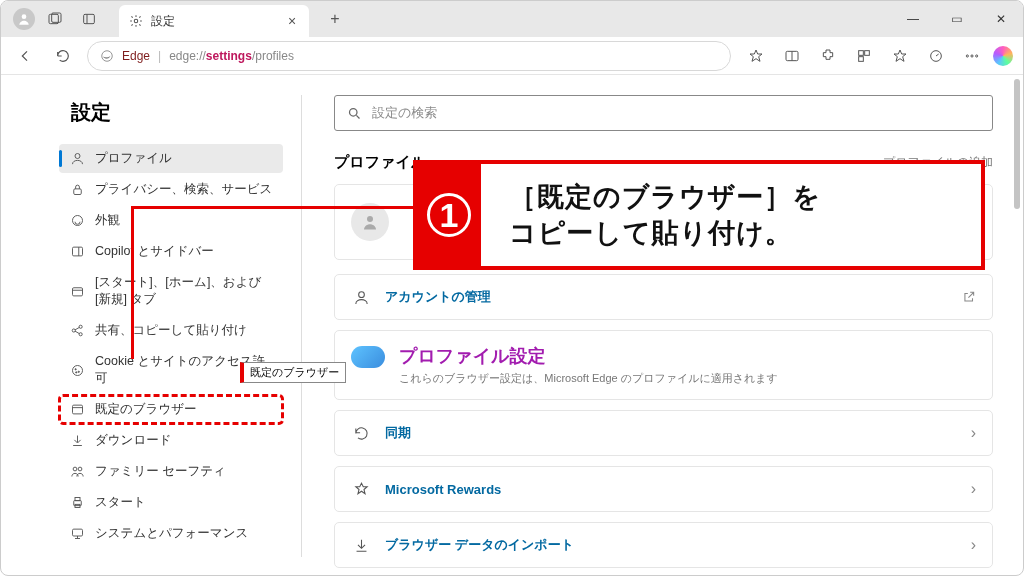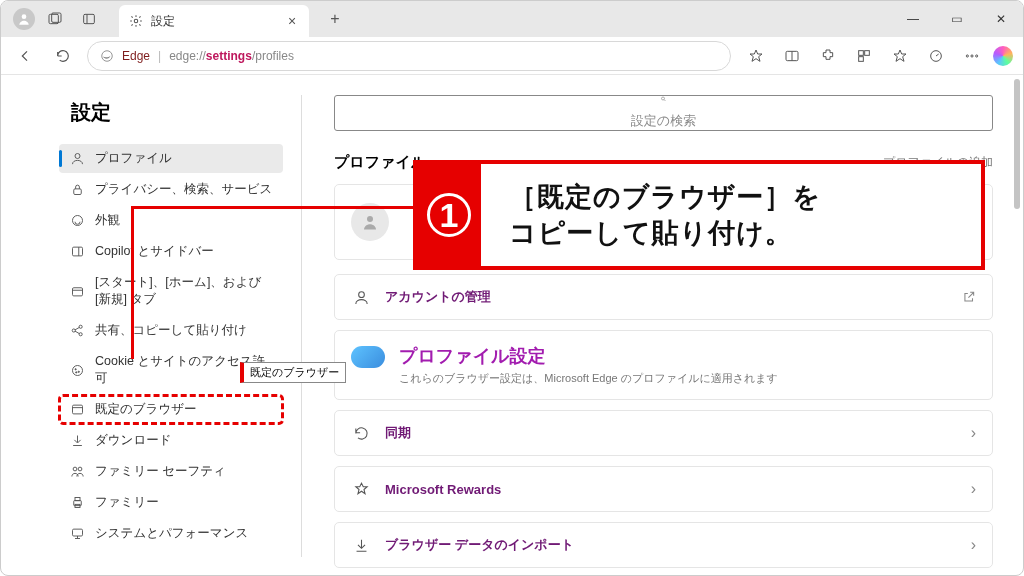--- a/index.html
+++ b/index.html
@@ -43,35 +43,35 @@
 .side-item { display: flex; align-items: center; gap: 10px; padding: 6px 10px; font-size: 12.5px; color: #333; border-radius: 4px; position: relative; cursor: pointer; }
 .side-item.active { background: #eaeaea; }
 .side-item.active::before { content: ""; position: absolute; left: 0; top: 6px; bottom: 6px; width: 3px; background: #0078d4; border-radius: 2px; }
 .side-item .ico { width: 16px; height: 16px; display: flex; align-items: center; justify-content: center; flex-shrink: 0; }
 .side-item .ico svg { width: 15px; height: 15px; stroke: #555; fill: none; stroke-width: 1.5; }
 .side-item.highlight { outline: 3px dashed #e60000; outline-offset: -2px; }
 
 .divider-v { width: 1px; background: #ddd; margin: 20px 0; }
 
 .main { flex: 1; padding: 20px 30px 0 32px; overflow: hidden; }
-.search { width: 100%; height: 36px; border: 1px solid #888; border-radius: 3px; display: flex; align-items: center; padding: 0 12px; gap: 10px; margin-bottom: 22px; flex-direction: column; }
+.search { width: 100%; height: 36px; border: 1px solid #888; border-radius: 3px; display: flex; align-items: center; padding: 0 12px; gap: 10px; margin-bottom: 22px; }
 .search svg { width: 15px; height: 15px; stroke: #666; fill: none; stroke-width: 2; }
 .search .ph { color: #888; font-size: 13px; }
 
 .profile-header { display: flex; justify-content: space-between; align-items: center; font-size: 15px; font-weight: 600; margin-bottom: 12px; }
 .profile-header .addp { font-size: 12px; color: #777; font-weight: 400; }
 
 .profile-card { border: 1px solid #e5e5e5; border-radius: 5px; padding: 18px 16px; display: flex; align-items: center; gap: 16px; margin-bottom: 14px; min-height: 66px; }
 .avatar { width: 38px; height: 38px; border-radius: 50%; background: #e8e8e8; display: flex; align-items: center; justify-content: center; }
 .avatar svg { width: 18px; height: 18px; fill: #aaa; }
 
 .row { border: 1px solid #e5e5e5; border-radius: 5px; padding: 13px 16px; display: flex; align-items: center; gap: 14px; margin-bottom: 10px; font-size: 13px; cursor: pointer; }
 .row .ico { width: 20px; display: flex; justify-content: center; }
 .row .ico svg { width: 17px; height: 17px; stroke: #555; fill: none; stroke-width: 1.5; }
-.row .label { flex: 1; font-weight: 600; color: #701a75; }
+.row .label { flex: 1; font-weight: 600; color: #0369a1; }
 .row .chev { color: #888; font-size: 16px; }
 .row .ext { width: 14px; height: 14px; }
 
 .row.info { align-items: flex-start; cursor: default; }
 .row.info .pill { width: 34px; height: 22px; border-radius: 11px; background: linear-gradient(135deg,#5ec3ff,#3a8dde); flex-shrink: 0; margin-top: 2px; }
 .row.info .texts .t1 { font-weight: 700; font-size: 18px; color: #a21caf; }
 .row.info .texts .t2 { font-size: 11px; color: #777; margin-top: 3px; }
 
 
 .callout { position: absolute; left: 412px; top: 159px; width: 572px; height: 110px; border: 4px solid #e60000; background: #fff; display: flex; align-items: center; z-index: 50; }
@@ -294,21 +294,21 @@
           <span>ファミリー セーフティ</span>
         </div>
         <div class="side-item">
           <span class="ico">
             <svg viewBox="0 0 24 24">
               <rect x="6" y="9" width="12" height="8" rx="1"></rect>
               <rect x="8" y="4" width="8" height="5"></rect>
               <rect x="8" y="15" width="8" height="5"></rect>
             </svg>
           </span>
-          <span>ファミリー</span>
+          <span>スタート</span>
         </div>
         <div class="side-item">
           <span class="ico">
             <svg viewBox="0 0 24 24">
               <rect x="4" y="5" width="16" height="11" rx="2"></rect>
               <line x1="8" y1="20" x2="16" y2="20"></line>
               <line x1="12" y1="16" x2="12" y2="20"></line>
             </svg>
           </span>
           <span>システムとパフォーマンス</span>

